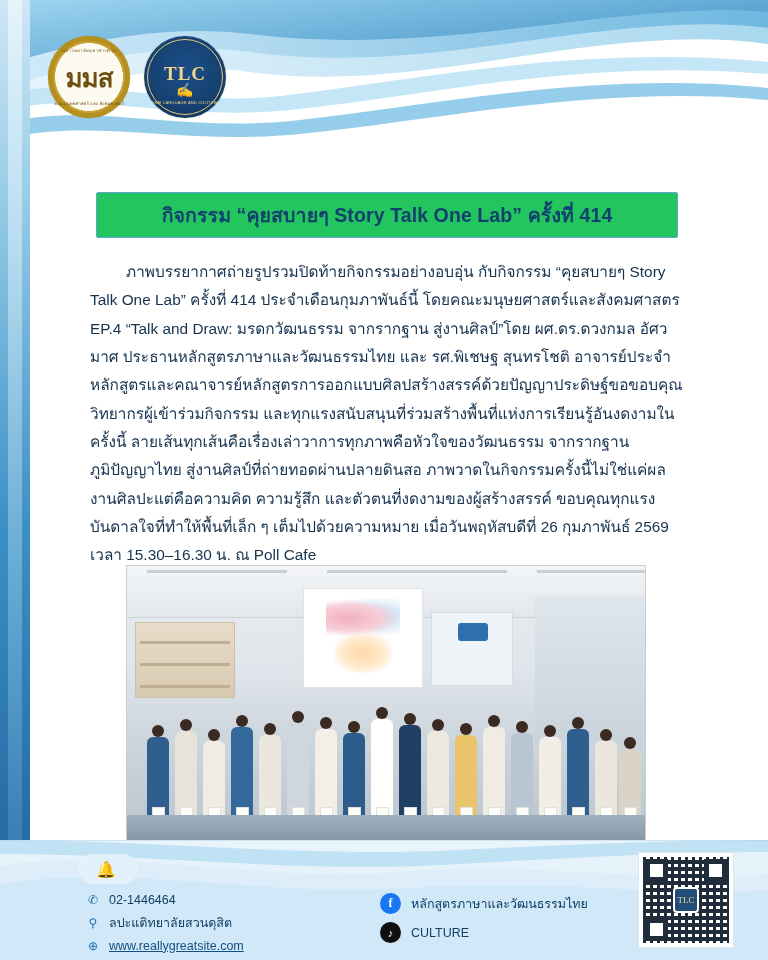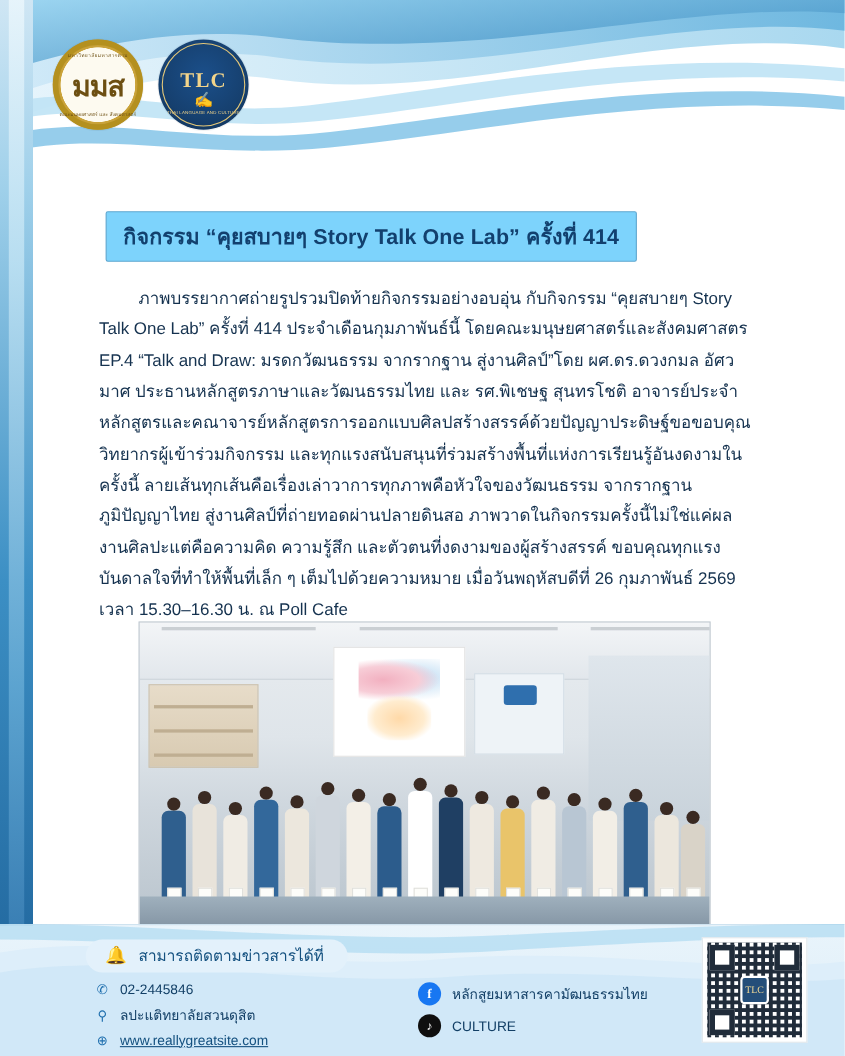--- a/index.html
+++ b/index.html
@@ -75,23 +75,23 @@
   }
   .logo-tlc .tlc-top { font-family: "Liberation Serif", serif; font-size: 19px; font-weight: bold; letter-spacing: 1px; margin-top: 14px;}
   .logo-tlc .tlc-hand { font-size: 14px; line-height: 1; margin-top: -2px; }
   .logo-tlc .tlc-sub { font-size: 4px; letter-spacing: .2px; margin-top: 3px; }
   .logo-tlc .tlc-ring {
     position: absolute; inset: 3px; border-radius: 50%; border: 1.5px solid #e6c979;
   }
 
   
   .title-box {
-    position: absolute; left: 96px; top: 192px; width: 483px; height: 46px;
+    position: absolute; left: 96px; top: 192px; width: 582px; height: 46px;
     border: 1.5px solid #5fa6cf;
-    background: #7dd3fc;
+    background: #22c55e;
     display: flex; align-items: center; justify-content: center;
     border-radius: 2px;
   }
   .title-text {
     font-size: 19.5px; font-weight: bold; color: #12406e;
     letter-spacing: .1px; white-space: nowrap;
   }
 
   
   .body-copy {
@@ -405,42 +405,41 @@
   <div class="footer">
     <svg class="footer-wave" viewBox="0 0 768 120" preserveAspectRatio="none">
       <path d="M0,26 C120,6 260,44 400,32 C540,20 660,46 768,34 V120 H0 Z" fill="#ddeefa"></path>
       <path d="M0,44 C130,24 270,58 410,48 C550,38 670,58 768,50 V120 H0 Z" fill="#ccE5F6" opacity=".7"></path>
       <path d="M0,0 C160,0 300,18 460,10 C600,3 690,0 768,0 V12 C690,12 600,16 460,24 C300,34 160,14 0,14 Z" fill="#9ed3ef" opacity=".55"></path>
     </svg>
   </div>
 
   <div class="follow-pill">
     <span class="bell-icon">🔔</span>
-    <span>สามารถติดตามข่าวสารได้ที่</span>
   </div>
 
   <div class="contact-list">
     <div class="contact-row">
       <span class="ico">✆</span>
-      <span>02-2445846</span>
+      <span>02-1446464</span>
     </div>
     <div class="contact-row">
       <span class="ico">⚲</span>
       <span>ลปะแติทยาลัยสวนดุสิต</span>
     </div>
     <div class="contact-row">
       <span class="ico">⊕</span>
       <a href="#">www.reallygreatsite.com</a>
     </div>
   </div>
 
   <div class="social-list">
     <div class="social-row">
       <span class="social-badge fb">f</span>
-      <span>หลักสูยมหาสารคามัฒนธรรมไทย</span>
+      <span>หลักสูตรภาษาและวัฒนธรรมไทย</span>
     </div>
     <div class="social-row">
       <span class="social-badge tt">♪</span>
       <span>CULTURE</span>
     </div>
   </div>
 
   <div class="qr">
     <div class="qr-grid">
       <span class="qr-eye tl"></span>

